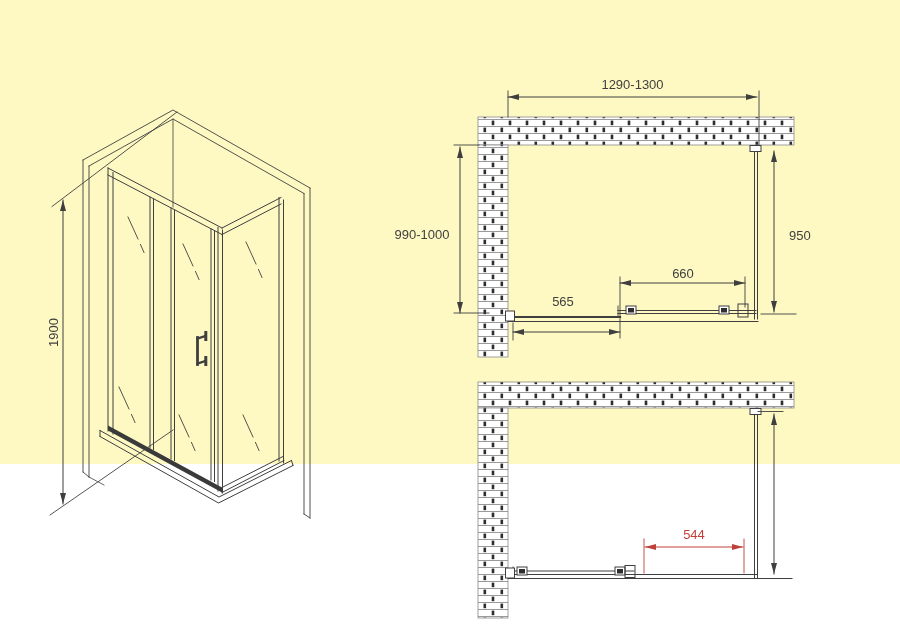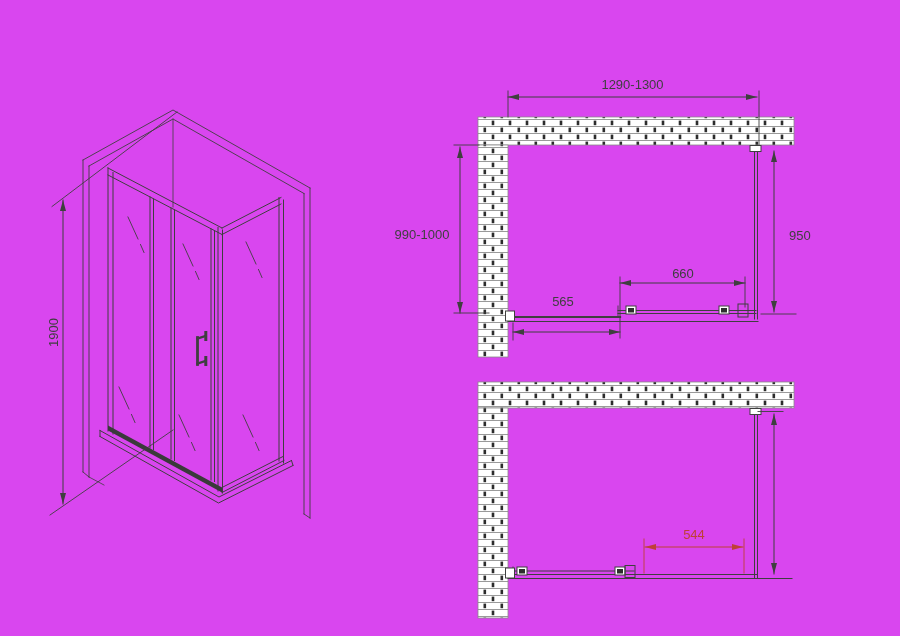--- a/index.html
+++ b/index.html
@@ -1,17 +1,17 @@
 <!DOCTYPE html>
 <html><head>
 <meta charset="utf-8">
 <style>
   html,body{margin:0;padding:0;background:#ffffff;}
   body{width:900px;height:636px;overflow:hidden;}
-  .canvas{position:relative;width:900px;height:636px;background:#d946ef;}
+  .canvas{position:relative;width:900px;height:464px;background:#fef9c3;}
   svg{display:block;}
   .dim-text{
     font-family:"Liberation Sans","DejaVu Sans",sans-serif;
     font-size:13px;
     fill:#3f3f3f;
     stroke:none;
   }
 </style>
 </head>
 <body>

